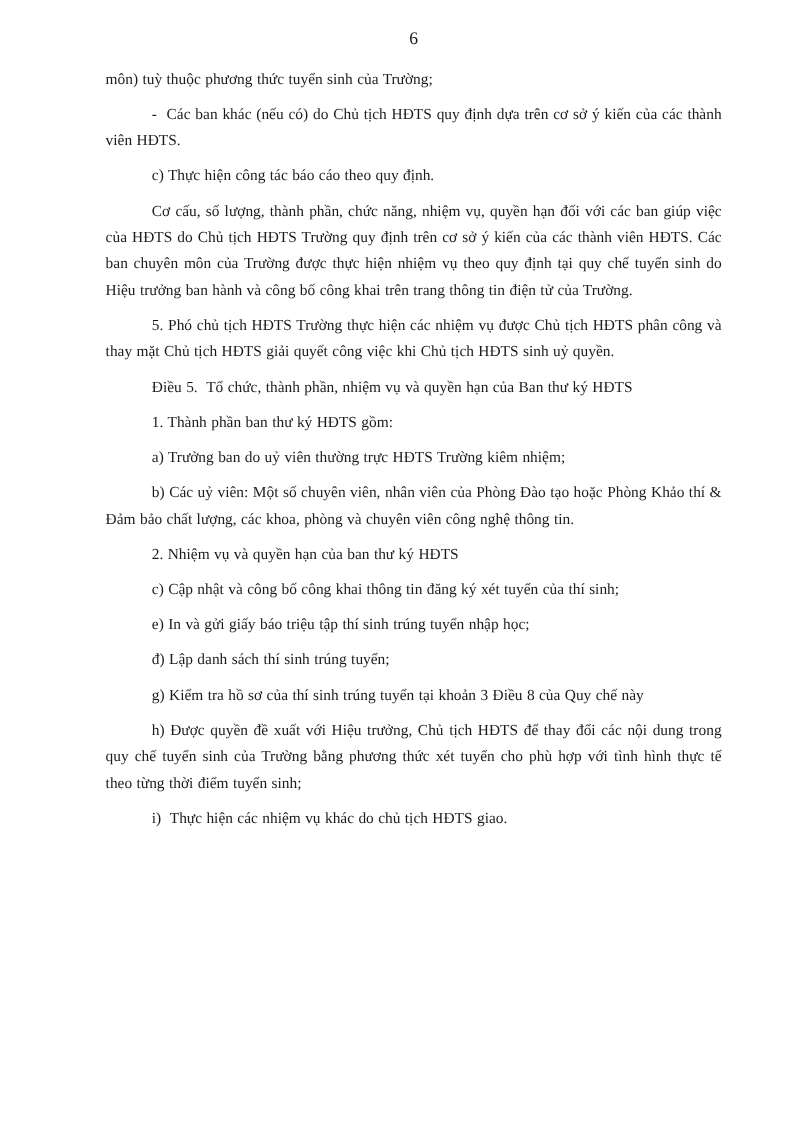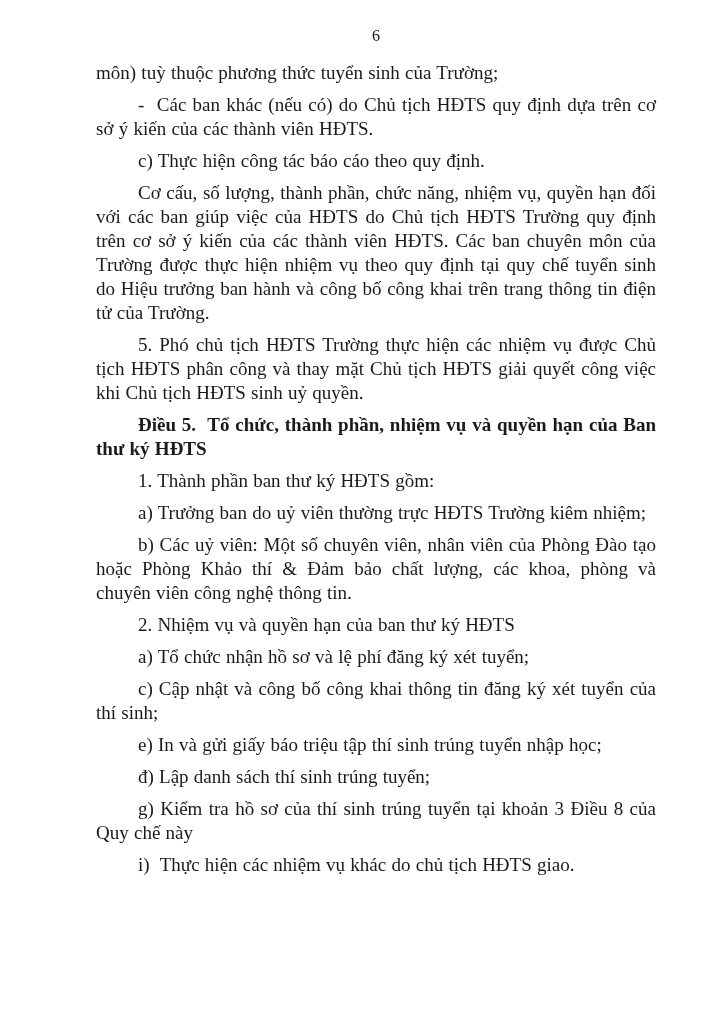--- a/index.html
+++ b/index.html
@@ -25,51 +25,51 @@
     text-align: center;
     margin-bottom: 16px;
   }
   .page-number {
     display: inline-block;
     font-size: 16px;
     line-height: 18px;
   }
   .doc-body p.para {
     margin: 0 0 8px 0;
-    font-size: 19px;
+    font-size: 14px;
     line-height: 24px;
     text-align: justify;
     text-indent: 42px;
     word-spacing: 0.5px;
   }
   .doc-body p.para.no-indent {
     text-indent: 0;
   }
   .doc-body p.para.heading {
-    font-weight: bold;
+    font-weight: normal;
   }
 </style>
 </head>
 <body>
 
 <div class="page">
   <div class="page-header">
     <span class="page-number">6</span>
   </div>
   <div class="doc-body">
       <p class="para no-indent">môn) tuỳ thuộc phương thức tuyển sinh của Trường;</p>
       <p class="para">-&nbsp; Các ban khác (nếu có) do Chủ tịch HĐTS quy định dựa trên cơ sở ý kiến của các thành viên HĐTS.</p>
       <p class="para">c) Thực hiện công tác báo cáo theo quy định.</p>
       <p class="para">Cơ cấu, số lượng, thành phần, chức năng, nhiệm vụ, quyền hạn đối với các ban giúp việc của HĐTS do Chủ tịch HĐTS Trường quy định trên cơ sở ý kiến của các thành viên HĐTS. Các ban chuyên môn của Trường được thực hiện nhiệm vụ theo quy định tại quy chế tuyển sinh do Hiệu trưởng ban hành và công bố công khai trên trang thông tin điện tử của Trường.</p>
       <p class="para">5. Phó chủ tịch HĐTS Trường thực hiện các nhiệm vụ được Chủ tịch HĐTS phân công và thay mặt Chủ tịch HĐTS giải quyết công việc khi Chủ tịch HĐTS sinh uỷ quyền.</p>
       <p class="para heading">Điều 5.&nbsp; Tổ chức, thành phần, nhiệm vụ và quyền hạn của Ban thư ký HĐTS</p>
       <p class="para">1. Thành phần ban thư ký HĐTS gồm:</p>
       <p class="para">a) Trưởng ban do uỷ viên thường trực HĐTS Trường kiêm nhiệm;</p>
       <p class="para">b) Các uỷ viên: Một số chuyên viên, nhân viên của Phòng Đào tạo hoặc Phòng Khảo thí &amp; Đảm bảo chất lượng, các khoa, phòng và chuyên viên công nghệ thông tin.</p>
       <p class="para">2. Nhiệm vụ và quyền hạn của ban thư ký HĐTS</p>
-      <p class="para">a) Tổ chức nhận hồ sơ và lệ phí đăng ký xét tuyển;</p>
       <p class="para">c) Cập nhật và công bố công khai thông tin đăng ký xét tuyển của thí sinh;</p>
       <p class="para">e) In và gửi giấy báo triệu tập thí sinh trúng tuyển nhập học;</p>
       <p class="para">đ) Lập danh sách thí sinh trúng tuyển;</p>
       <p class="para">g) Kiểm tra hồ sơ của thí sinh trúng tuyển tại khoản 3 Điều 8 của Quy chế này</p>
+      <p class="para">h) Được quyền đề xuất với Hiệu trưởng, Chủ tịch HĐTS để thay đổi các nội dung trong quy chế tuyển sinh của Trường bằng phương thức xét tuyển cho phù hợp với tình hình thực tế theo từng thời điểm tuyển sinh;</p>
       <p class="para">i)&nbsp; Thực hiện các nhiệm vụ khác do chủ tịch HĐTS giao.</p>
     </div>
 </div>
 
 </body></html>

